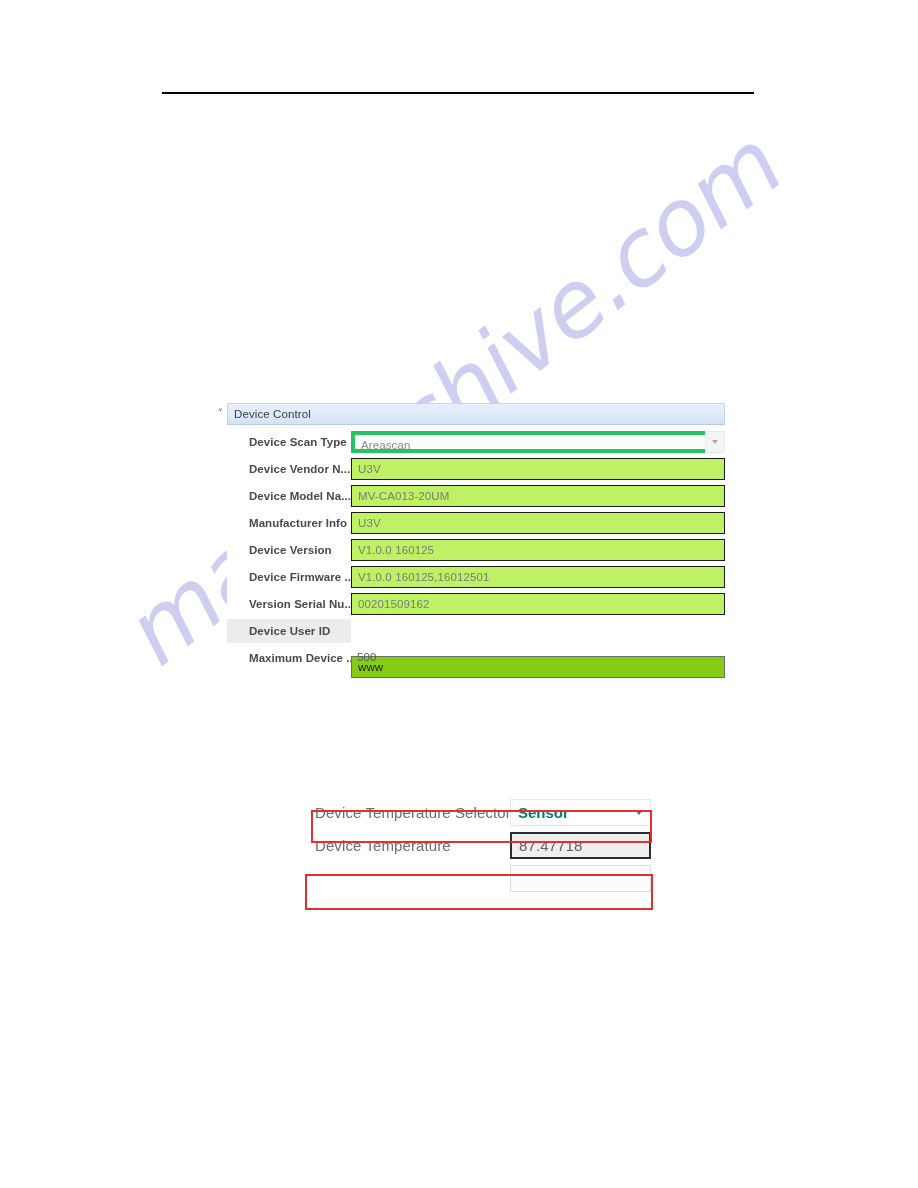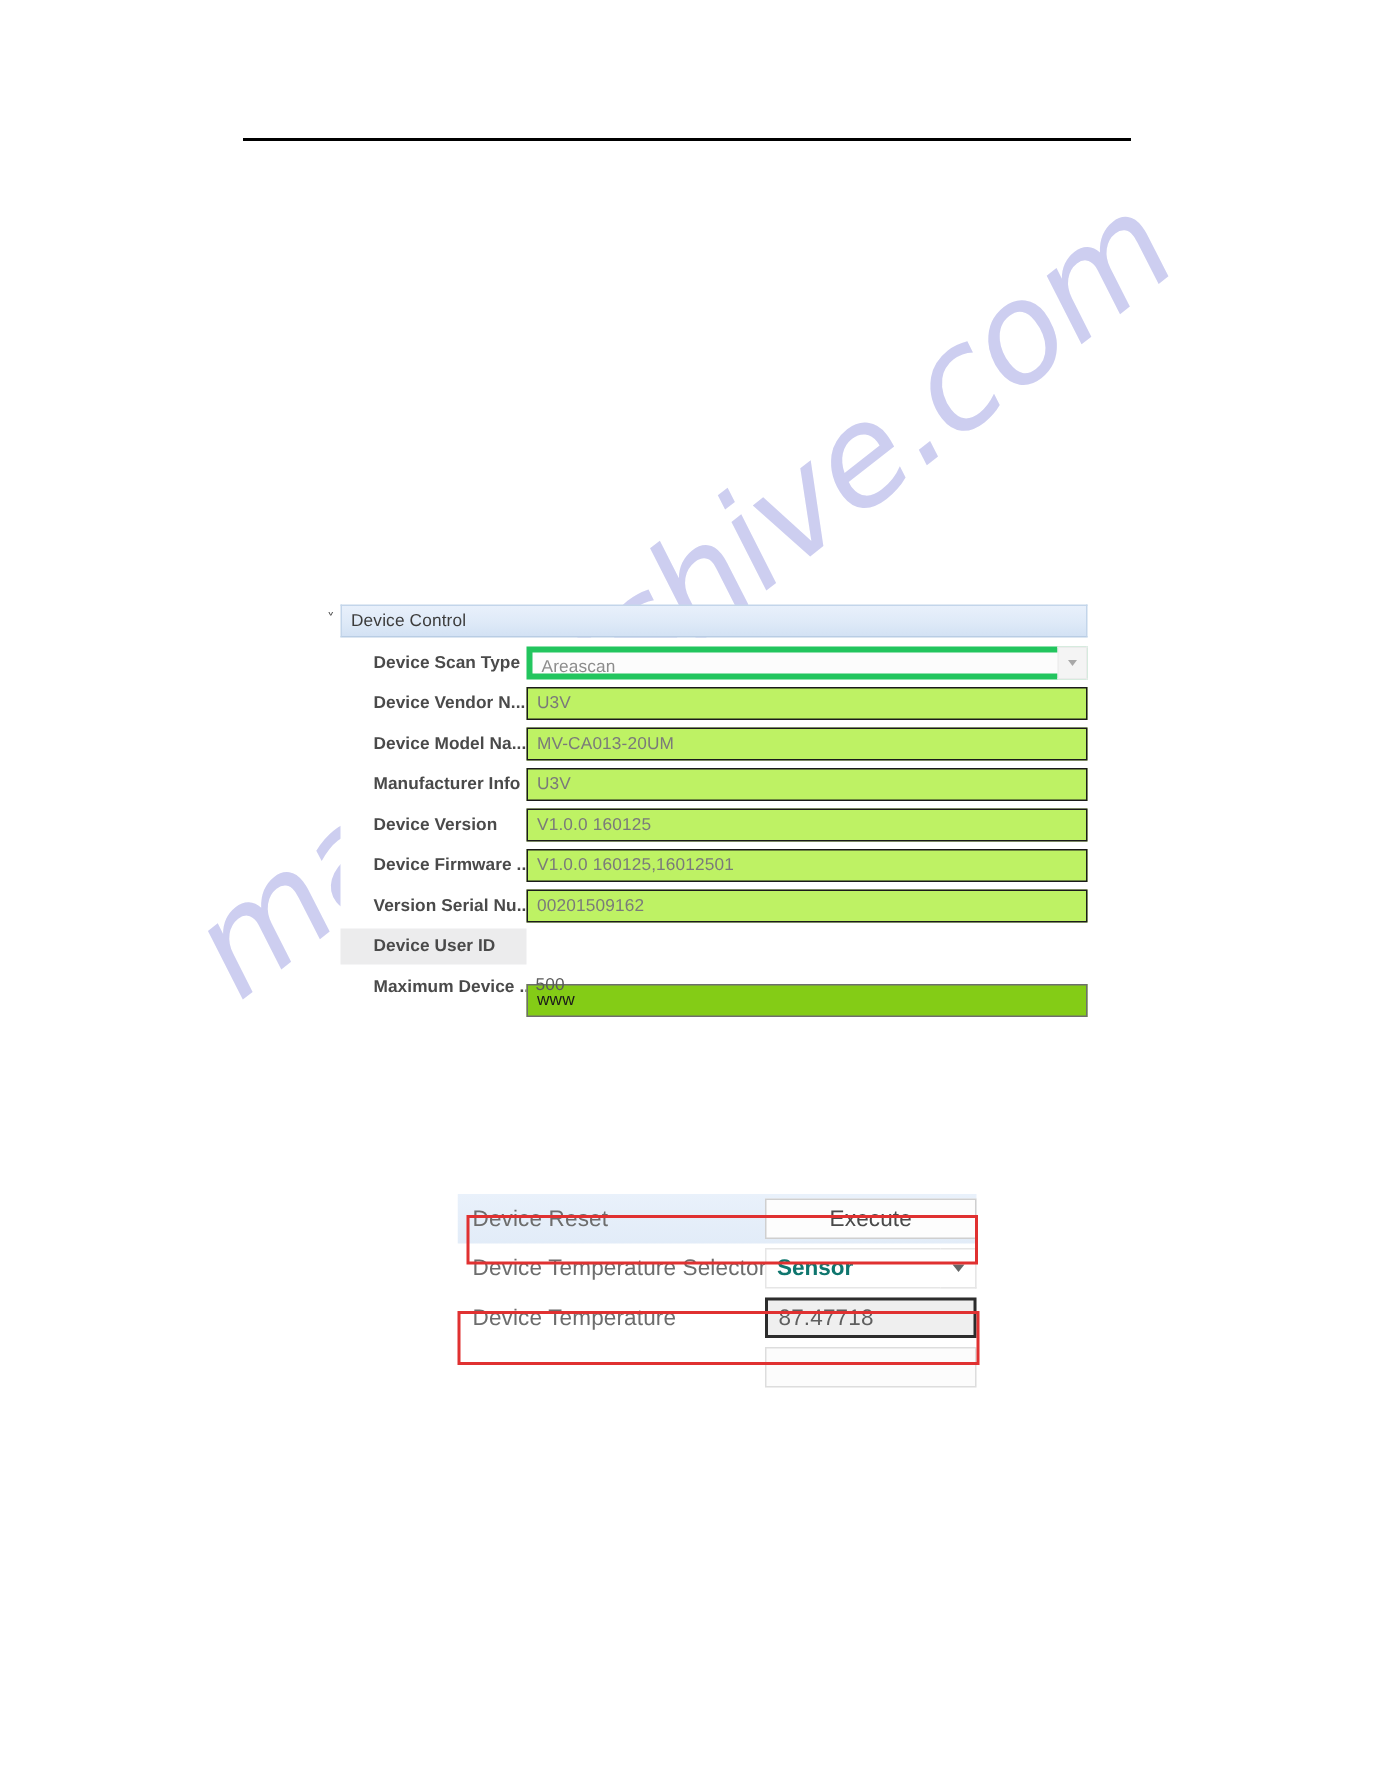--- a/index.html
+++ b/index.html
@@ -397,26 +397,20 @@
 
 <div id="device-lower-panel">
   <div class="lower-clip">
     <div class="lower-inner">
 
       <div class="ghost-row">
         
         
       </div>
 
-      <div class="lrow hl">
-        <div class="llabel">Device Reset</div>
-        <div class="lvalue">
-          <div class="lbtn">Execute</div>
-        </div>
-      </div>
 
       <div class="lrow">
         <div class="llabel">Device Temperature Selector</div>
         <div class="lvalue">
           <div class="lcombo">Sensor</div>
           <div class="lcombo-arrow">
               <span class="tri"></span>
             </div>
         </div>
       </div>

